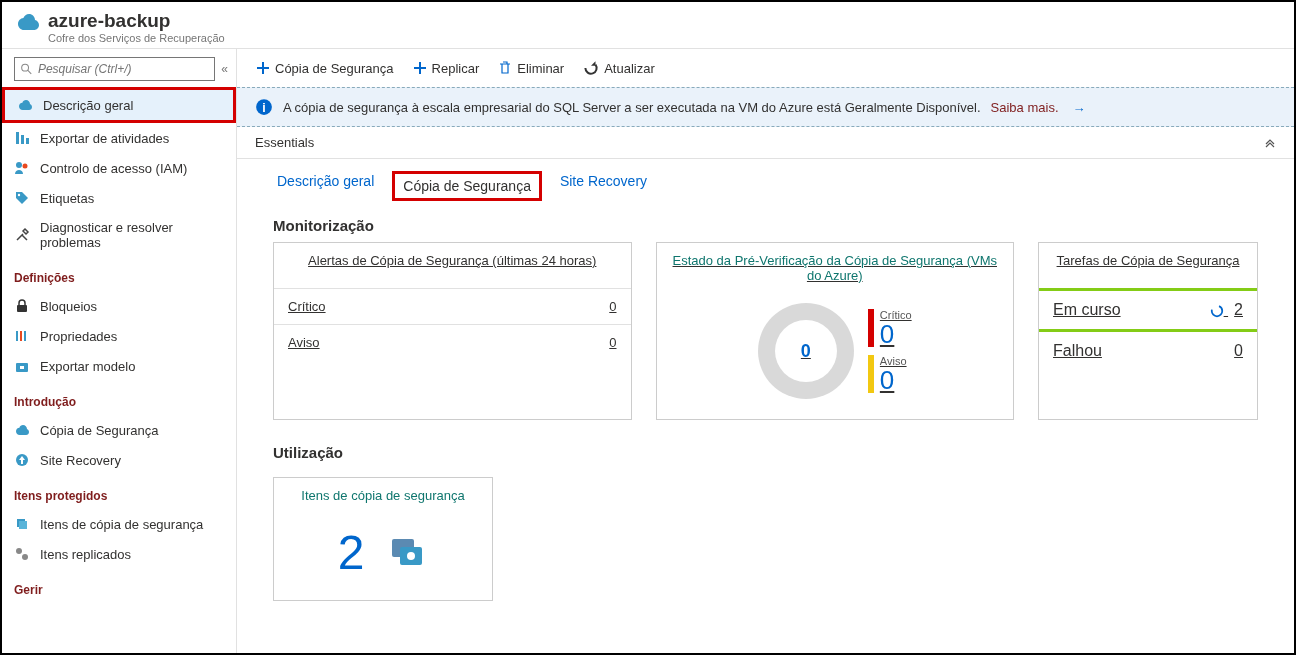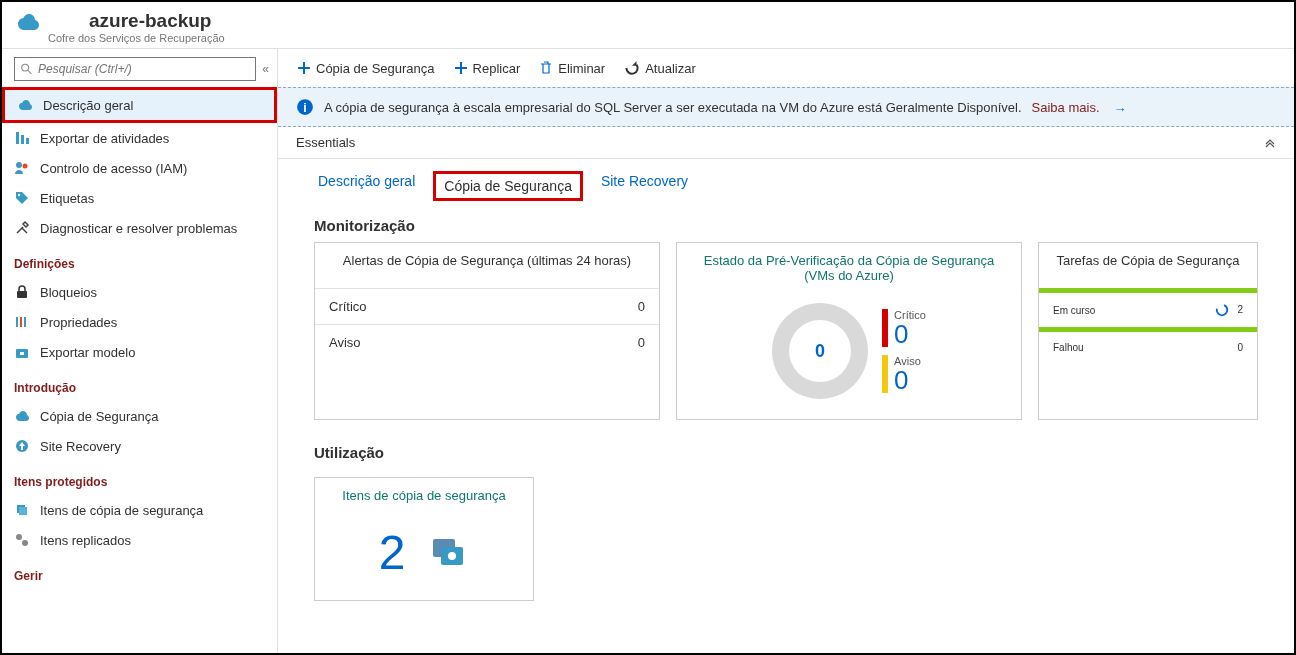--- a/index.html
+++ b/index.html
@@ -1,24 +1,24 @@
 <!DOCTYPE html>
 <html><head>
 <meta charset="utf-8">
 <style>
 * { box-sizing: border-box; margin: 0; padding: 0; font-family: 'Segoe UI', Arial, sans-serif; }
 body { background: #fff; color: #323130; font-size: 13px; width: 1296px; height: 655px; overflow: hidden; border: 2px solid #000; }
 .layout { display: flex; height: 100%; flex-direction: column; }
 .header { padding: 8px 14px 4px 14px; border-bottom: 1px solid #e1e1e1; }
 .header-top { display: flex; align-items: center; gap: 8px; }
 .cloud-icon { width: 24px; height: 20px; }
-.header-title { font-size: 19px; font-weight: 600; margin-left: 41px; }
+.header-title { font-size: 19px; font-weight: 600; }
 .header-sub { font-size: 11px; color: #767676; margin-left: 32px; }
 .body { display: flex; flex: 1; overflow: hidden; }
-.sidebar { width: 276px; border-right: 1px solid #e1e1e1; overflow-y: auto; position: relative; }
+.sidebar { width: 235px; border-right: 1px solid #e1e1e1; overflow-y: auto; position: relative; }
 .search-row { display: flex; align-items: center; padding: 8px 8px 6px 12px; }
 .search-box { flex: 1; display: flex; align-items: center; border: 1px solid #767676; height: 24px; padding: 0 6px; gap: 6px; }
 .search-box input { border: none; outline: none; font-size: 12px; font-style: italic; color: #767676; width: 100%; background: transparent; }
 .chev-collapse { margin-left: 6px; color: #767676; font-size: 12px; }
 .nav { list-style: none; }
 .nav-item { display: flex; align-items: center; gap: 10px; padding: 7px 12px; cursor: pointer; font-size: 13px; }
 .nav-item.active { background: #e5f1fb; }
 .nav-item .ic { width: 16px; height: 16px; display: flex; align-items: center; justify-content: center; flex-shrink: 0; }
 .nav-group { font-size: 12px; font-weight: 600; color: #7f1d1d; padding: 14px 12px 6px 12px; }
 .red-box { border: 3px solid #d40000; }
@@ -29,38 +29,38 @@
 .info-banner { background: #eaf2fa; border-top: 1px dashed #8ab; border-bottom: 1px dashed #8ab; display: flex; align-items: center; gap: 10px; padding: 10px 18px; font-size: 13px; }
 .info-banner .ic { width: 18px; height: 18px; }
 .info-link { color: #7f1d1d; cursor: pointer; }
 .arrow-link { color: #0066cc; margin-left: 4px; }
 .essentials { display: flex; justify-content: space-between; align-items: center; padding: 8px 18px; border-bottom: 1px solid #e1e1e1; font-size: 13px; }
 .tabs { display: flex; gap: 14px; padding: 12px 36px; font-size: 14px; }
 .tab { color: #0066cc; cursor: pointer; padding: 2px 4px; }
 .tab.highlighted { border: 3px solid #d40000; color: #323130; padding: 4px 8px; font-weight: 400; }
 .section { padding: 4px 36px 0 36px; }
 .section-title { font-size: 15px; font-weight: 700; margin-bottom: 8px; }
-.cards-row { display: flex; gap: 16px; }
+.cards-row { display: flex; gap: 24px; text-decoration: underline; }
 .card { border: 1px solid #ccc; flex: 1; padding: 0; display: flex; flex-direction: column; }
 .card-title { text-align: center; padding: 10px 12px; font-size: 13px; }
 .card-title.link { color: #0f766e; cursor: pointer; }
 .alerts-table { width: 100%; border-collapse: collapse; margin-top: 10px; }
 .alerts-table td { padding: 10px 14px; border-top: 1px solid #e1e1e1; font-size: 13px; }
 .alerts-table td:last-child { text-align: right; }
 .precheck-body { display: flex; align-items: center; justify-content: center; gap: 14px; padding: 10px 10px 20px 10px; }
 .donut { width: 96px; height: 96px; border-radius: 50%; background: conic-gradient(#d9d9d9 0 360deg); display: flex; align-items: center; justify-content: center; position: relative; }
 .donut::before { content: ''; position: absolute; width: 62px; height: 62px; background: #fff; border-radius: 50%; }
 .donut-val { position: relative; color: #0066cc; font-size: 18px; font-weight: 600; z-index: 1; }
 .precheck-stats { display: flex; flex-direction: column; gap: 8px; }
 .precheck-stat { border-left: 6px solid; padding-left: 6px; }
 .precheck-stat .label { font-size: 11px; color: #555; }
 .precheck-stat .val { font-size: 26px; color: #0066cc; font-weight: 300; line-height: 1; }
 .jobs-card { width: 220px; flex: 0 0 220px; }
 .jobs-table { width: 100%; border-collapse: collapse; margin-top: 10px; }
-.jobs-table td { padding: 10px 14px; border-top: 5px solid #84cc16; font-size: 10px; }
+.jobs-table td { padding: 10px 14px; border-top: 3px solid #84cc16; font-size: 16px; }
 .jobs-table td:last-child { text-align: right; }
 .usage-row { display: flex; gap: 16px; padding: 8px 36px; }
 .usage-card { border: 1px solid #ccc; width: 220px; }
 .usage-card .card-title { padding: 10px; }
 .big-number { display: flex; align-items: center; justify-content: center; gap: 24px; padding: 12px 10px 20px 10px; }
 .big-number .num { font-size: 48px; color: #0066cc; font-weight: 400; }
 .storage-card { width: 240px; }
 svg { display: block; }
 .rotate-icon { width: 18px; height: 18px; }
 </style>

